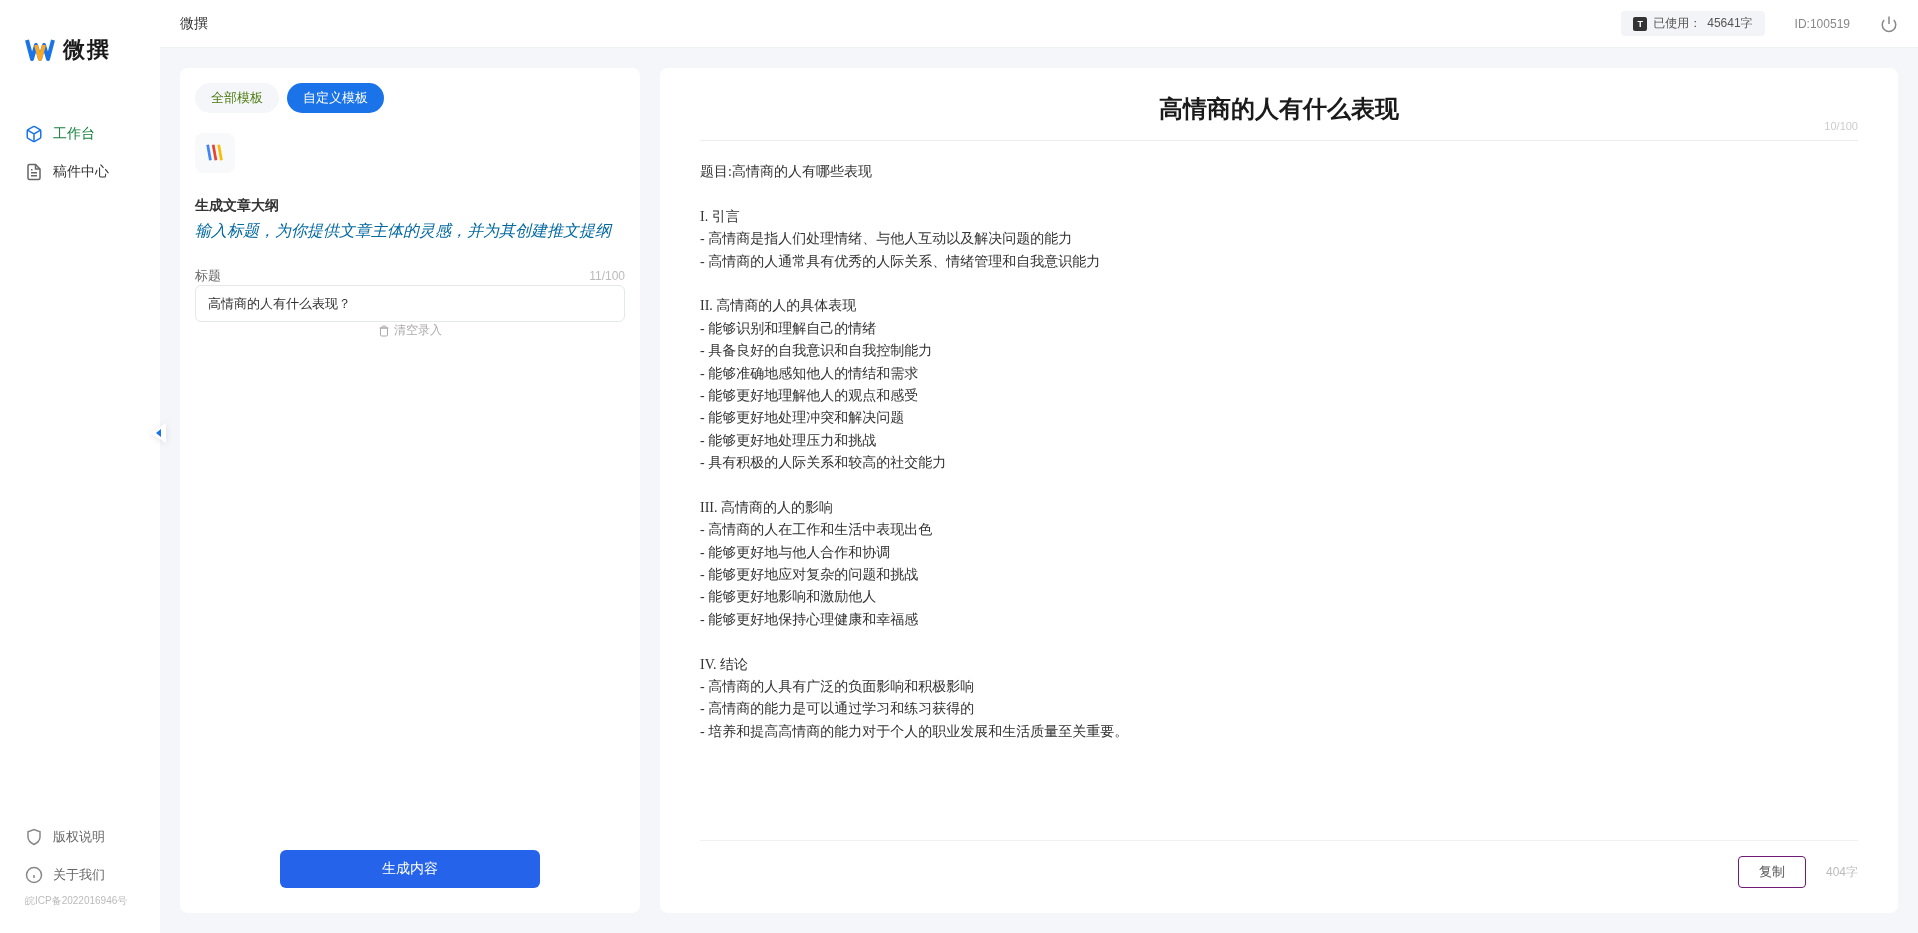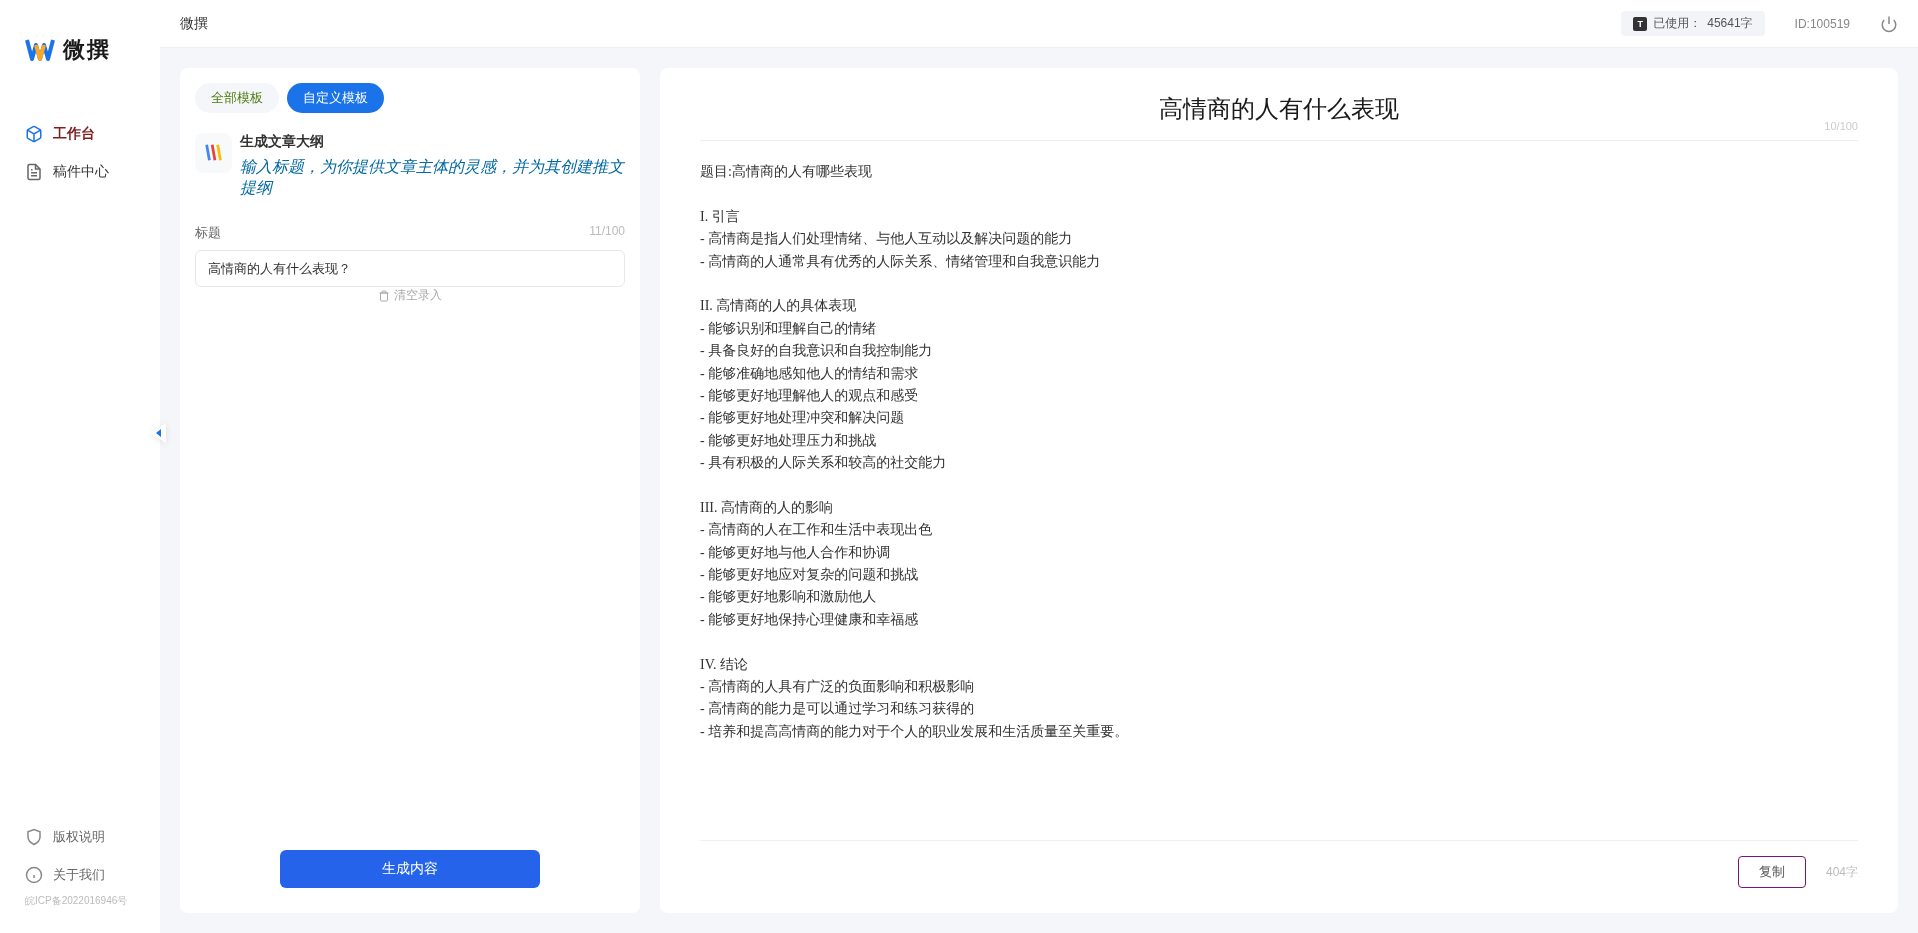--- a/index.html
+++ b/index.html
@@ -5,21 +5,21 @@
     * { margin: 0; padding: 0; box-sizing: border-box; }
     body { font-family: -apple-system, BlinkMacSystemFont, "Segoe UI", "PingFang SC", "Microsoft YaHei", sans-serif; background: #f5f6fa; height: 933px; width: 1918px; overflow: hidden; display: flex; }
     
     
     .sidebar { width: 160px; background: #fff; display: flex; flex-direction: column; padding: 15px 0; }
     .logo { display: flex; align-items: center; padding: 20px 25px 50px; gap: 8px; }
     .logo-icon { width: 30px; height: 26px; position: relative; }
     .logo-text { font-size: 22px; font-weight: 700; color: #1a1a1a; letter-spacing: 2px; }
     .nav { flex: 1; }
     .nav-item { display: flex; align-items: center; gap: 10px; padding: 10px 25px; cursor: pointer; font-size: 14px; color: #333; }
-    .nav-item.active { color: #7f1d1d; font-weight: bold; }
+    .nav-item.active { color: #15803d; }
     .nav-item.active .nav-icon svg { stroke: #1a73e8; }
     .nav-icon { width: 18px; height: 18px; display: flex; align-items: center; justify-content: center; }
     .bottom-nav { padding-bottom: 10px; }
     .bottom-nav .nav-item { font-size: 13px; color: #666; }
     .icp { font-size: 10px; color: #bbb; padding: 0 25px; }
     
     
     .main { flex: 1; display: flex; flex-direction: column; }
     .header { height: 48px; background: #fff; display: flex; align-items: center; padding: 0 20px; justify-content: space-between; border-bottom: 1px solid #eef0f4; }
     .header-title { font-size: 14px; color: #333; }
@@ -31,38 +31,38 @@
     
     .content { flex: 1; display: flex; gap: 20px; padding: 20px; position: relative; }
     .collapse-handle { position: absolute; left: -10px; top: 375px; z-index: 10; cursor: pointer; }
     .collapse-handle svg { filter: drop-shadow(0 1px 3px rgba(0,0,0,0.1)); }
     
     
     .left-panel { width: 460px; background: #fff; border-radius: 8px; display: flex; flex-direction: column; padding: 0; }
     .tabs { display: flex; gap: 8px; padding: 15px 15px 0; }
     .tab { padding: 6px 16px; border-radius: 20px; font-size: 13px; cursor: pointer; background: #f5f6fa; color: #4d7c0f; }
     .tab.active { background: #1a73e8; color: #fff; }
-    .template-info { display: flex; gap: 8px; padding: 20px 15px 10px; align-items: flex-start; }
+    .template-info { display: flex; gap: 24px; padding: 20px 15px 10px; align-items: flex-start; flex-direction: column; }
     .template-icon { width: 40px; height: 40px; border-radius: 8px; background: #f8f9fb; display: flex; align-items: center; justify-content: center; }
     .template-meta h3 { font-size: 14px; font-weight: 600; color: #333; margin-bottom: 6px; }
     .template-meta p { font-size: 16px; color: #0369a1; font-style: italic; }
     .form-section { padding: 15px; flex: 1; }
-    .field-header { display: flex; justify-content: space-between; margin-bottom: 8px; }
+    .field-header { display: flex; justify-content: space-between; align-items: center; }
     .field-label { font-size: 13px; color: #666; }
     .char-count { font-size: 12px; color: #bbb; }
     .text-input { width: 100%; padding: 10px 12px; border: 1px solid #e5e7eb; border-radius: 6px; font-size: 13px; color: #333; outline: none; }
     .clear-btn { display: flex; align-items: center; justify-content: center; gap: 4px; font-size: 12px; color: #aaa; cursor: pointer; }
     .clear-btn svg { width: 12px; height: 12px; }
     .generate-btn-wrap { padding: 15px 100px 25px; }
     .generate-btn { width: 100%; padding: 10px; background: #2563eb; color: #fff; border: none; border-radius: 6px; font-size: 14px; cursor: pointer; }
     
     
     .right-panel { flex: 1; background: #fff; border-radius: 8px; padding: 25px 40px; display: flex; flex-direction: column; }
     .output-header { text-align: center; position: relative; padding-bottom: 15px; border-bottom: 1px solid #eee; margin-bottom: 20px; }
-    .output-title { font-size: 24px; font-family: "SimSun", serif; color: #1a1a1a; font-weight: 400; }
+    .output-title { font-size: 24px; font-family: "SimSun", serif; color: #1a1a1a; font-weight: 700; }
     .output-count { position: absolute; right: 0; bottom: 8px; font-size: 11px; color: #ccc; }
     .output-body { flex: 1; font-size: 14px; line-height: 1.6; color: #333; white-space: pre-line; font-family: "SimSun", "Microsoft YaHei", serif; overflow-y: auto; }
     .output-footer { display: flex; justify-content: flex-end; align-items: center; gap: 20px; padding-top: 15px; border-top: 1px solid #f0f0f0; }
     .copy-btn { padding: 6px 20px; border: 1px solid #701a75; background: #fff; border-radius: 4px; font-size: 13px; color: #555; cursor: pointer; }
     .word-count { font-size: 12px; color: #bbb; }
   </style>
 </head>
 <body>
 
 <div class="sidebar">

